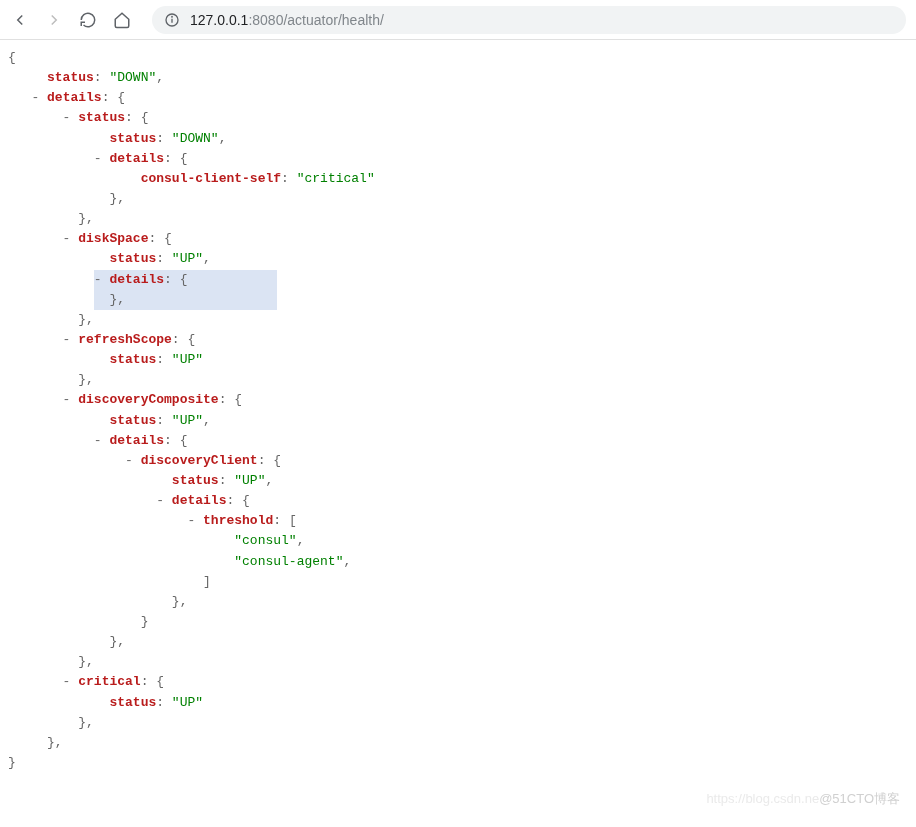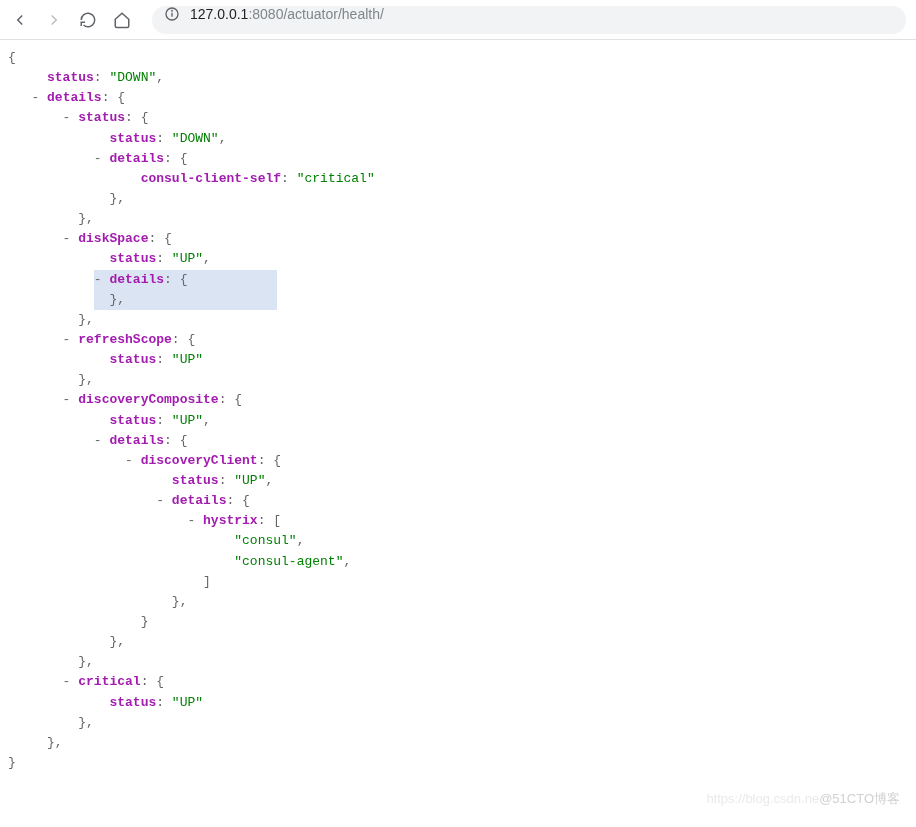--- a/index.html
+++ b/index.html
@@ -33,20 +33,21 @@
     .nav-btn.disabled {
       color: #bdbdbd;
     }
     .nav-btn svg {
       width: 18px;
       height: 18px;
     }
     .url-bar {
       flex: 1;
       display: flex;
+      align-items: center;
       height: 28px;
       background: #f1f3f4;
       border-radius: 14px;
       padding: 0 12px;
       gap: 10px;
       margin-left: 6px;
     }
     .info-icon {
       width: 16px;
       height: 16px;
@@ -67,21 +68,21 @@
       color: #80868b;
     }
     .content {
       padding: 8px 0 20px 8px;
       line-height: 1.55;
     }
     .line {
       white-space: pre;
     }
     .key {
-      color: #a21caf;
+      color: #b91c1c;
       font-weight: bold;
     }
     .str {
       color: #008000;
     }
     .num {
       color: #0000cc;
     }
     .punc {
       color: #666;
@@ -162,21 +163,21 @@
 <div class="line">         <span class="punc">},</span></div>
 <div class="line">       <span class="toggle">-</span> <span class="key">refreshScope</span><span class="punc">: {</span></div>
 <div class="line">             <span class="key">status</span><span class="punc">: </span><span class="str">"UP"</span></div>
 <div class="line">         <span class="punc">},</span></div>
 <div class="line">       <span class="toggle">-</span> <span class="key">discoveryComposite</span><span class="punc">: {</span></div>
 <div class="line">             <span class="key">status</span><span class="punc">: </span><span class="str">"UP"</span><span class="punc">,</span></div>
 <div class="line">           <span class="toggle">-</span> <span class="key">details</span><span class="punc">: {</span></div>
 <div class="line">               <span class="toggle">-</span> <span class="key">discoveryClient</span><span class="punc">: {</span></div>
 <div class="line">                     <span class="key">status</span><span class="punc">: </span><span class="str">"UP"</span><span class="punc">,</span></div>
 <div class="line">                   <span class="toggle">-</span> <span class="key">details</span><span class="punc">: {</span></div>
-<div class="line">                       <span class="toggle">-</span> <span class="key">hystrix</span><span class="punc">: [</span></div>
+<div class="line">                       <span class="toggle">-</span> <span class="key">threshold</span><span class="punc">: [</span></div>
 <div class="line">                             <span class="str">"consul"</span><span class="punc">,</span></div>
 <div class="line">                             <span class="str">"consul-agent"</span><span class="punc">,</span></div>
 <div class="line">                         <span class="punc">]</span></div>
 <div class="line">                     <span class="punc">},</span></div>
 <div class="line">                 <span class="punc">}</span></div>
 <div class="line">             <span class="punc">},</span></div>
 <div class="line">         <span class="punc">},</span></div>
 <div class="line">       <span class="toggle">-</span> <span class="key">critical</span><span class="punc">: {</span></div>
 <div class="line">             <span class="key">status</span><span class="punc">: </span><span class="str">"UP"</span></div>
 <div class="line">         <span class="punc">},</span></div>

